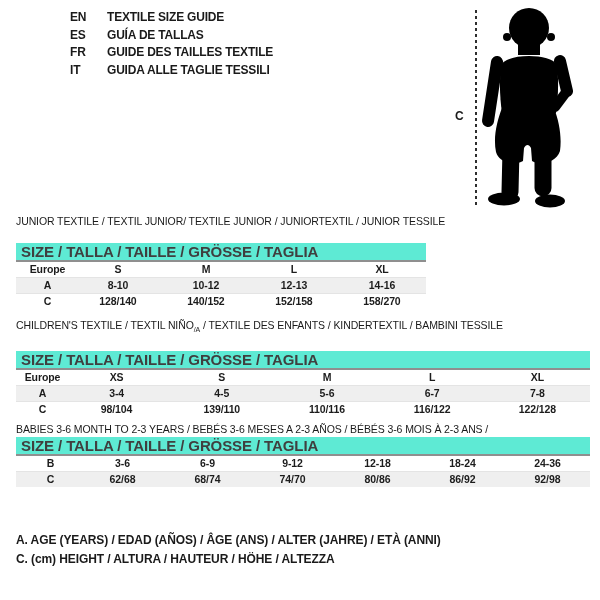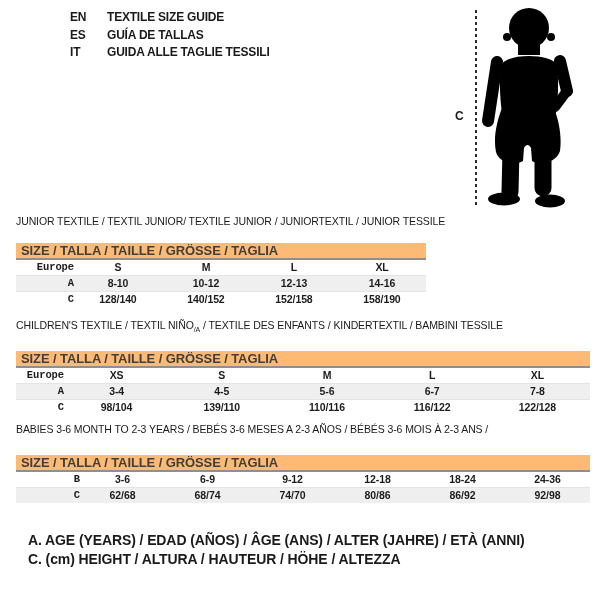--- a/index.html
+++ b/index.html
@@ -24,52 +24,56 @@
   }
   .fig-label { left:455px; top:109px; font-size:12px; font-weight:700; }
   .silhouette { left:481px; top:5px; }
 
   
   .section { left:16px; }
   .section-junior { top:215px; width:410px; }
   .section-children { top:319px; width:574px; }
   .section-babies { top:422px; width:574px; }
   .section-title { font-size:10.5px; font-weight:400; line-height:13px; letter-spacing:-0.1px; margin-bottom:15px; white-space:nowrap; }
-  .section-babies .section-title { line-height:15px; margin-bottom:18px; white-space:normal; }
+  .section-babies .section-title { line-height:15px; margin-bottom:0; white-space:normal; }
   .section-title sub { font-size:7px; }
 
   table { border-collapse:collapse; width:100%; table-layout:fixed; }
   .size-bar td {
-    background:#fdba74; color:#3f3f3f; text-align:left;
-    height:15px; padding:0 0 0 5px; font-size:13px; font-weight:700;
+    background:#5eead4; color:#3f3f3f; text-align:left;
+    height:15px; padding:0 0 0 5px; font-size:15px; font-weight:700;
     border-bottom:2px solid #8f8f8f; letter-spacing:-0.1px;
   }
   tbody td {
     height:16px; font-size:10.5px; font-weight:700; text-align:center;
     color:#1c1c1c; border-bottom:1px solid #e4e4e4; letter-spacing:-0.1px;
   }
   tbody tr:last-child td { border-bottom:none; }
-  td.rowlabel { text-align:right; padding-left:5px;font-family:Liberation Mono, monospace; }
+  td.rowlabel { text-align:center; padding-left:5px; }
   tr.alt td { background:#efefef; }
 
   
   .notes { left:16px; top:531px; }
-  .note-line { font-size:14px; font-weight:700; line-height:18.5px; letter-spacing:-0.1px;margin-left:12px; }
+  .note-line { font-size:12px; font-weight:700; line-height:18.5px; letter-spacing:-0.1px; }
 </style>
 </head>
 <body>
 
 <div class="abs lang-list">
   <div class="lang-row">
     <span class="lang-code">EN</span>
     <span class="lang-title">TEXTILE SIZE GUIDE</span>
   </div>
   <div class="lang-row">
     <span class="lang-code">ES</span>
     <span class="lang-title">GUÍA DE TALLAS</span>
+  </div>
+  <div class="lang-row">
+    <span class="lang-code">FR</span>
+    <span class="lang-title">GUIDE DES TAILLES TEXTILE</span>
   </div>
   <div class="lang-row">
     <span class="lang-code">IT</span>
     <span class="lang-title">GUIDA ALLE TAGLIE TESSILI</span>
   </div>
 </div>
 
 <div class="abs dash-line"></div>
 <div class="abs fig-label">C</div>
 <svg class="abs silhouette" width="92" height="204" viewBox="0 0 92 204" xmlns="http://www.w3.org/2000/svg">
@@ -118,21 +122,21 @@
         <td>8-10</td>
         <td>10-12</td>
         <td>12-13</td>
         <td>14-16</td>
       </tr>
       <tr>
         <td class="rowlabel">C</td>
         <td>128/140</td>
         <td>140/152</td>
         <td>152/158</td>
-        <td>158/190</td>
+        <td>158/270</td>
       </tr>
     </tbody>
   </table>
 </div>
 
 <div class="abs section section-children">
   <div class="section-title"><span>CHILDREN'S TEXTILE / TEXTIL NIÑO</span><sub>/A</sub><span> / TEXTILE DES ENFANTS / KINDERTEXTIL / BAMBINI TESSILE</span></div>
   <table>
     <colgroup>
         <col style="width:48px">

